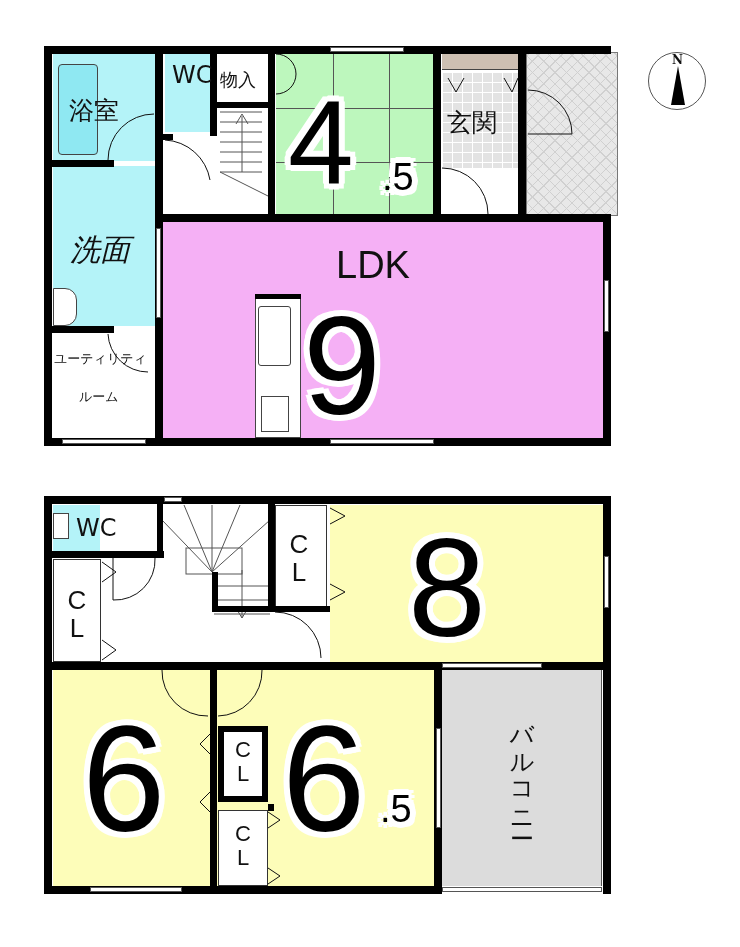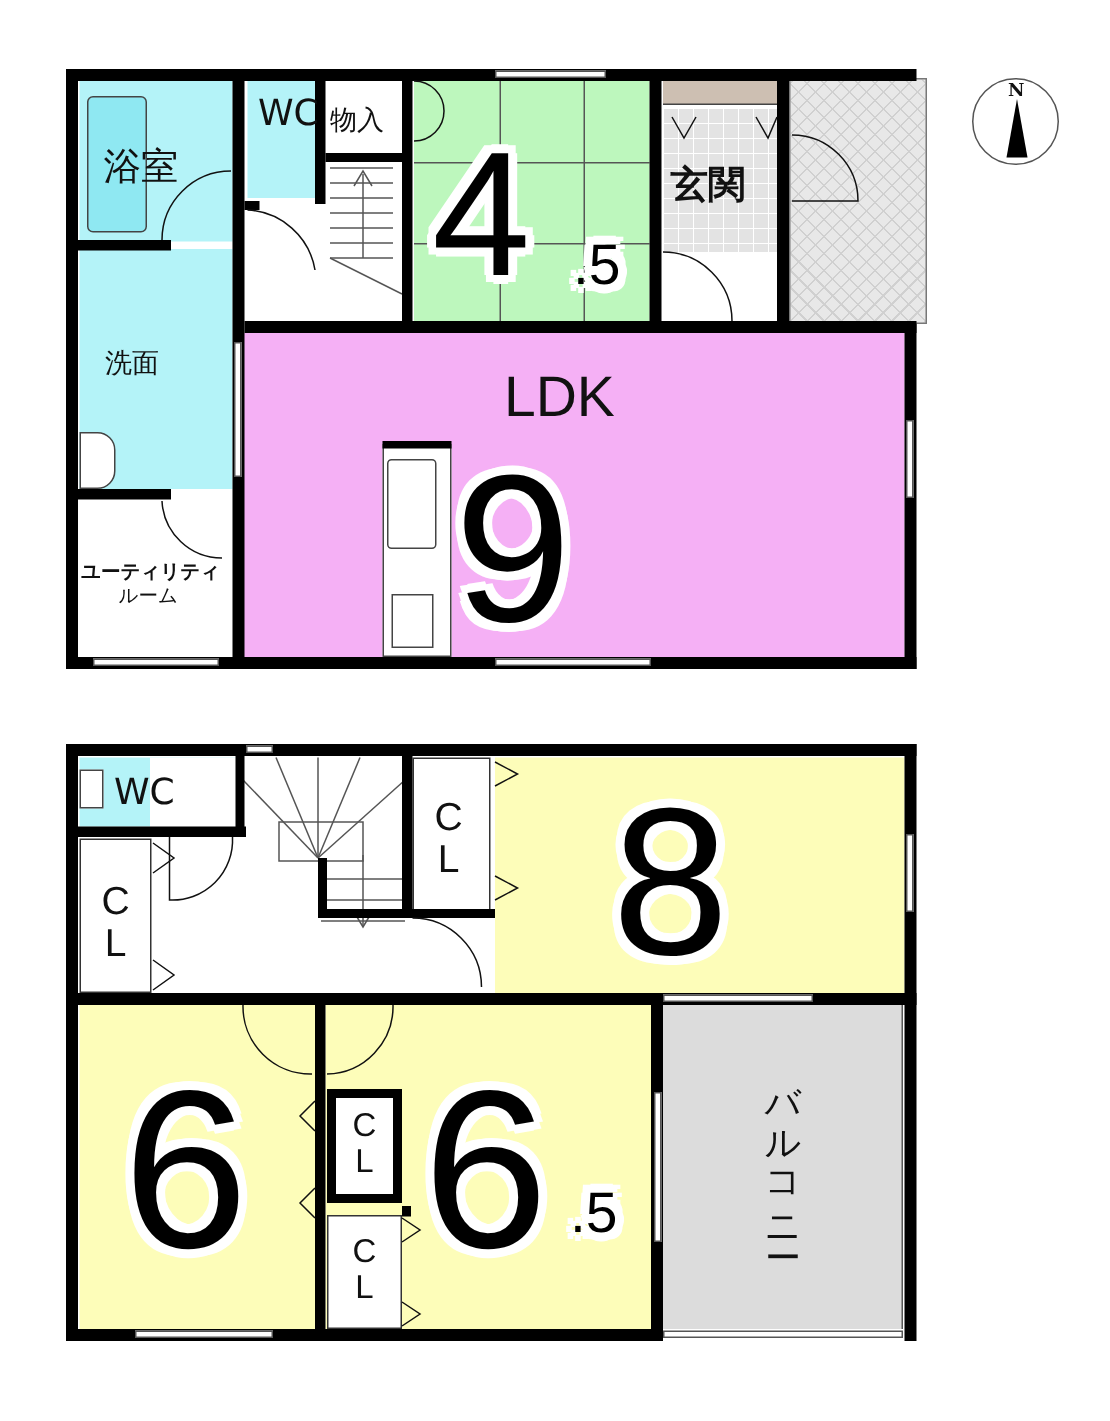--- a/index.html
+++ b/index.html
@@ -94,24 +94,24 @@
       <path d="M528,134 L572,134 A44,44 0 0 0 528,90"></path>
       <path d="M276,54 A20,20 0 0 1 296,74 M276,94 A20,20 0 0 0 296,74"></path>
       <path d="M108,334 A40,40 0 0 0 148,372"></path>
       <path d="M448,78 L456,92 L464,78 M504,78 L512,92 L518,78"></path>
     </g>
   </svg>
 
   <span class="label" style="left:69px;top:94px;font-size:25px;">浴室</span>
   <span class="label" style="left:172px;top:64px;font-size:24px;line-height:22px;width:30px;text-align:center;white-space:pre;">WC</span>
   <span class="label" style="left:220px;top:68px;font-size:18px;">物入</span>
-  <span class="label" style="left:70px;top:230px;font-size:18px;">洗面</span>
-  <span class="label" style="left:54px;top:372px;font-size:13px;font-weight:bold;">ユーティリティ</span>
+  <span class="label" style="left:70px;top:230px;font-size:30px;font-style:italic;">洗面</span>
+  <span class="label" style="left:54px;top:350px;font-size:13px;">ユーティリティ</span>
   <span class="label" style="left:79px;top:388px;font-size:13px;">ルーム</span>
-  <span class="label" style="left:447px;top:106px;font-size:25px;font-weight:bold;">玄関</span>
+  <span class="label" style="left:447px;top:106px;font-size:25px;">玄関</span>
   <span class="big" style="left:288px;top:84px;font-size:118px;">4</span>
   <span class="big" style="left:382px;top:158px;font-size:38px;">.5</span>
   <span class="label" style="left:336px;top:244px;font-size:38px;font-family:'Liberation Sans',sans-serif;">LDK</span>
   <span class="big" style="left:303px;top:296px;font-size:140px;">9</span>
 </div>
 
 <div>
   <div class="room" style="left:53px;top:505px;width:104px;height:46px;background:#b4f3f8;"></div>
   <div class="room" style="left:53px;top:513px;width:16px;height:26px;background:#fff;border:1px solid #444;"></div>
   <div class="room" style="left:100px;top:505px;width:230px;height:157px;background:#fff;"></div>

